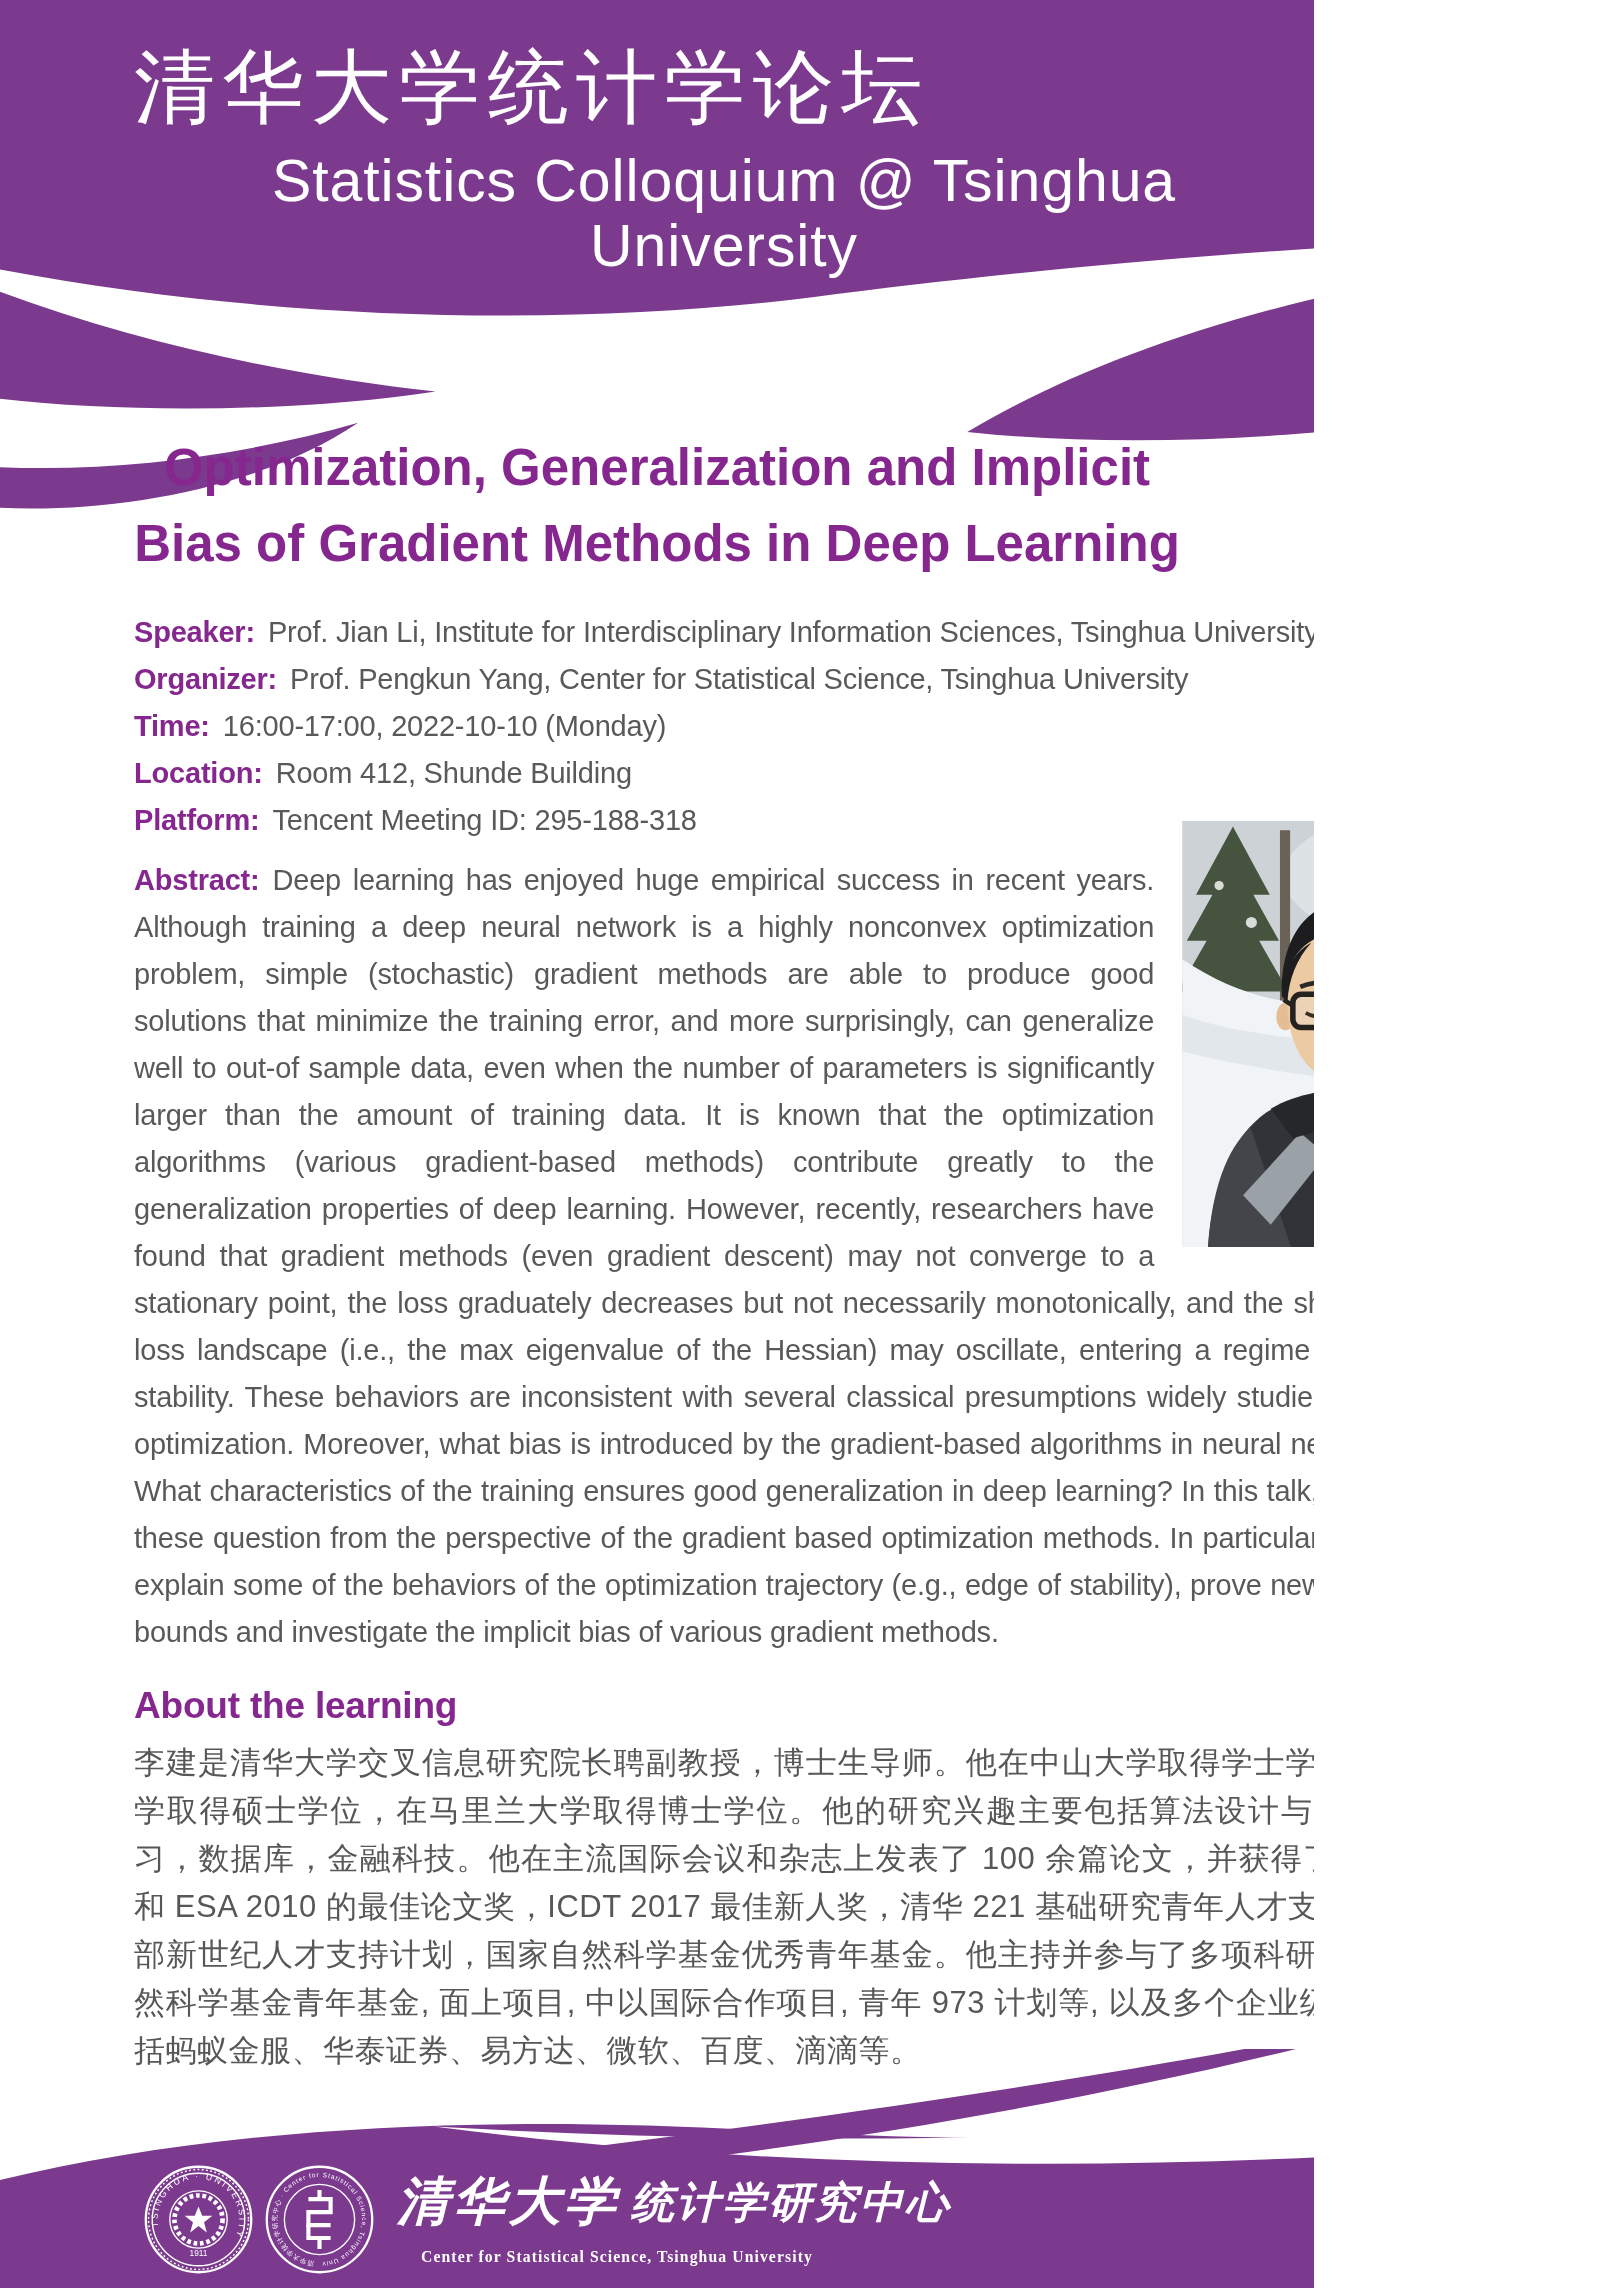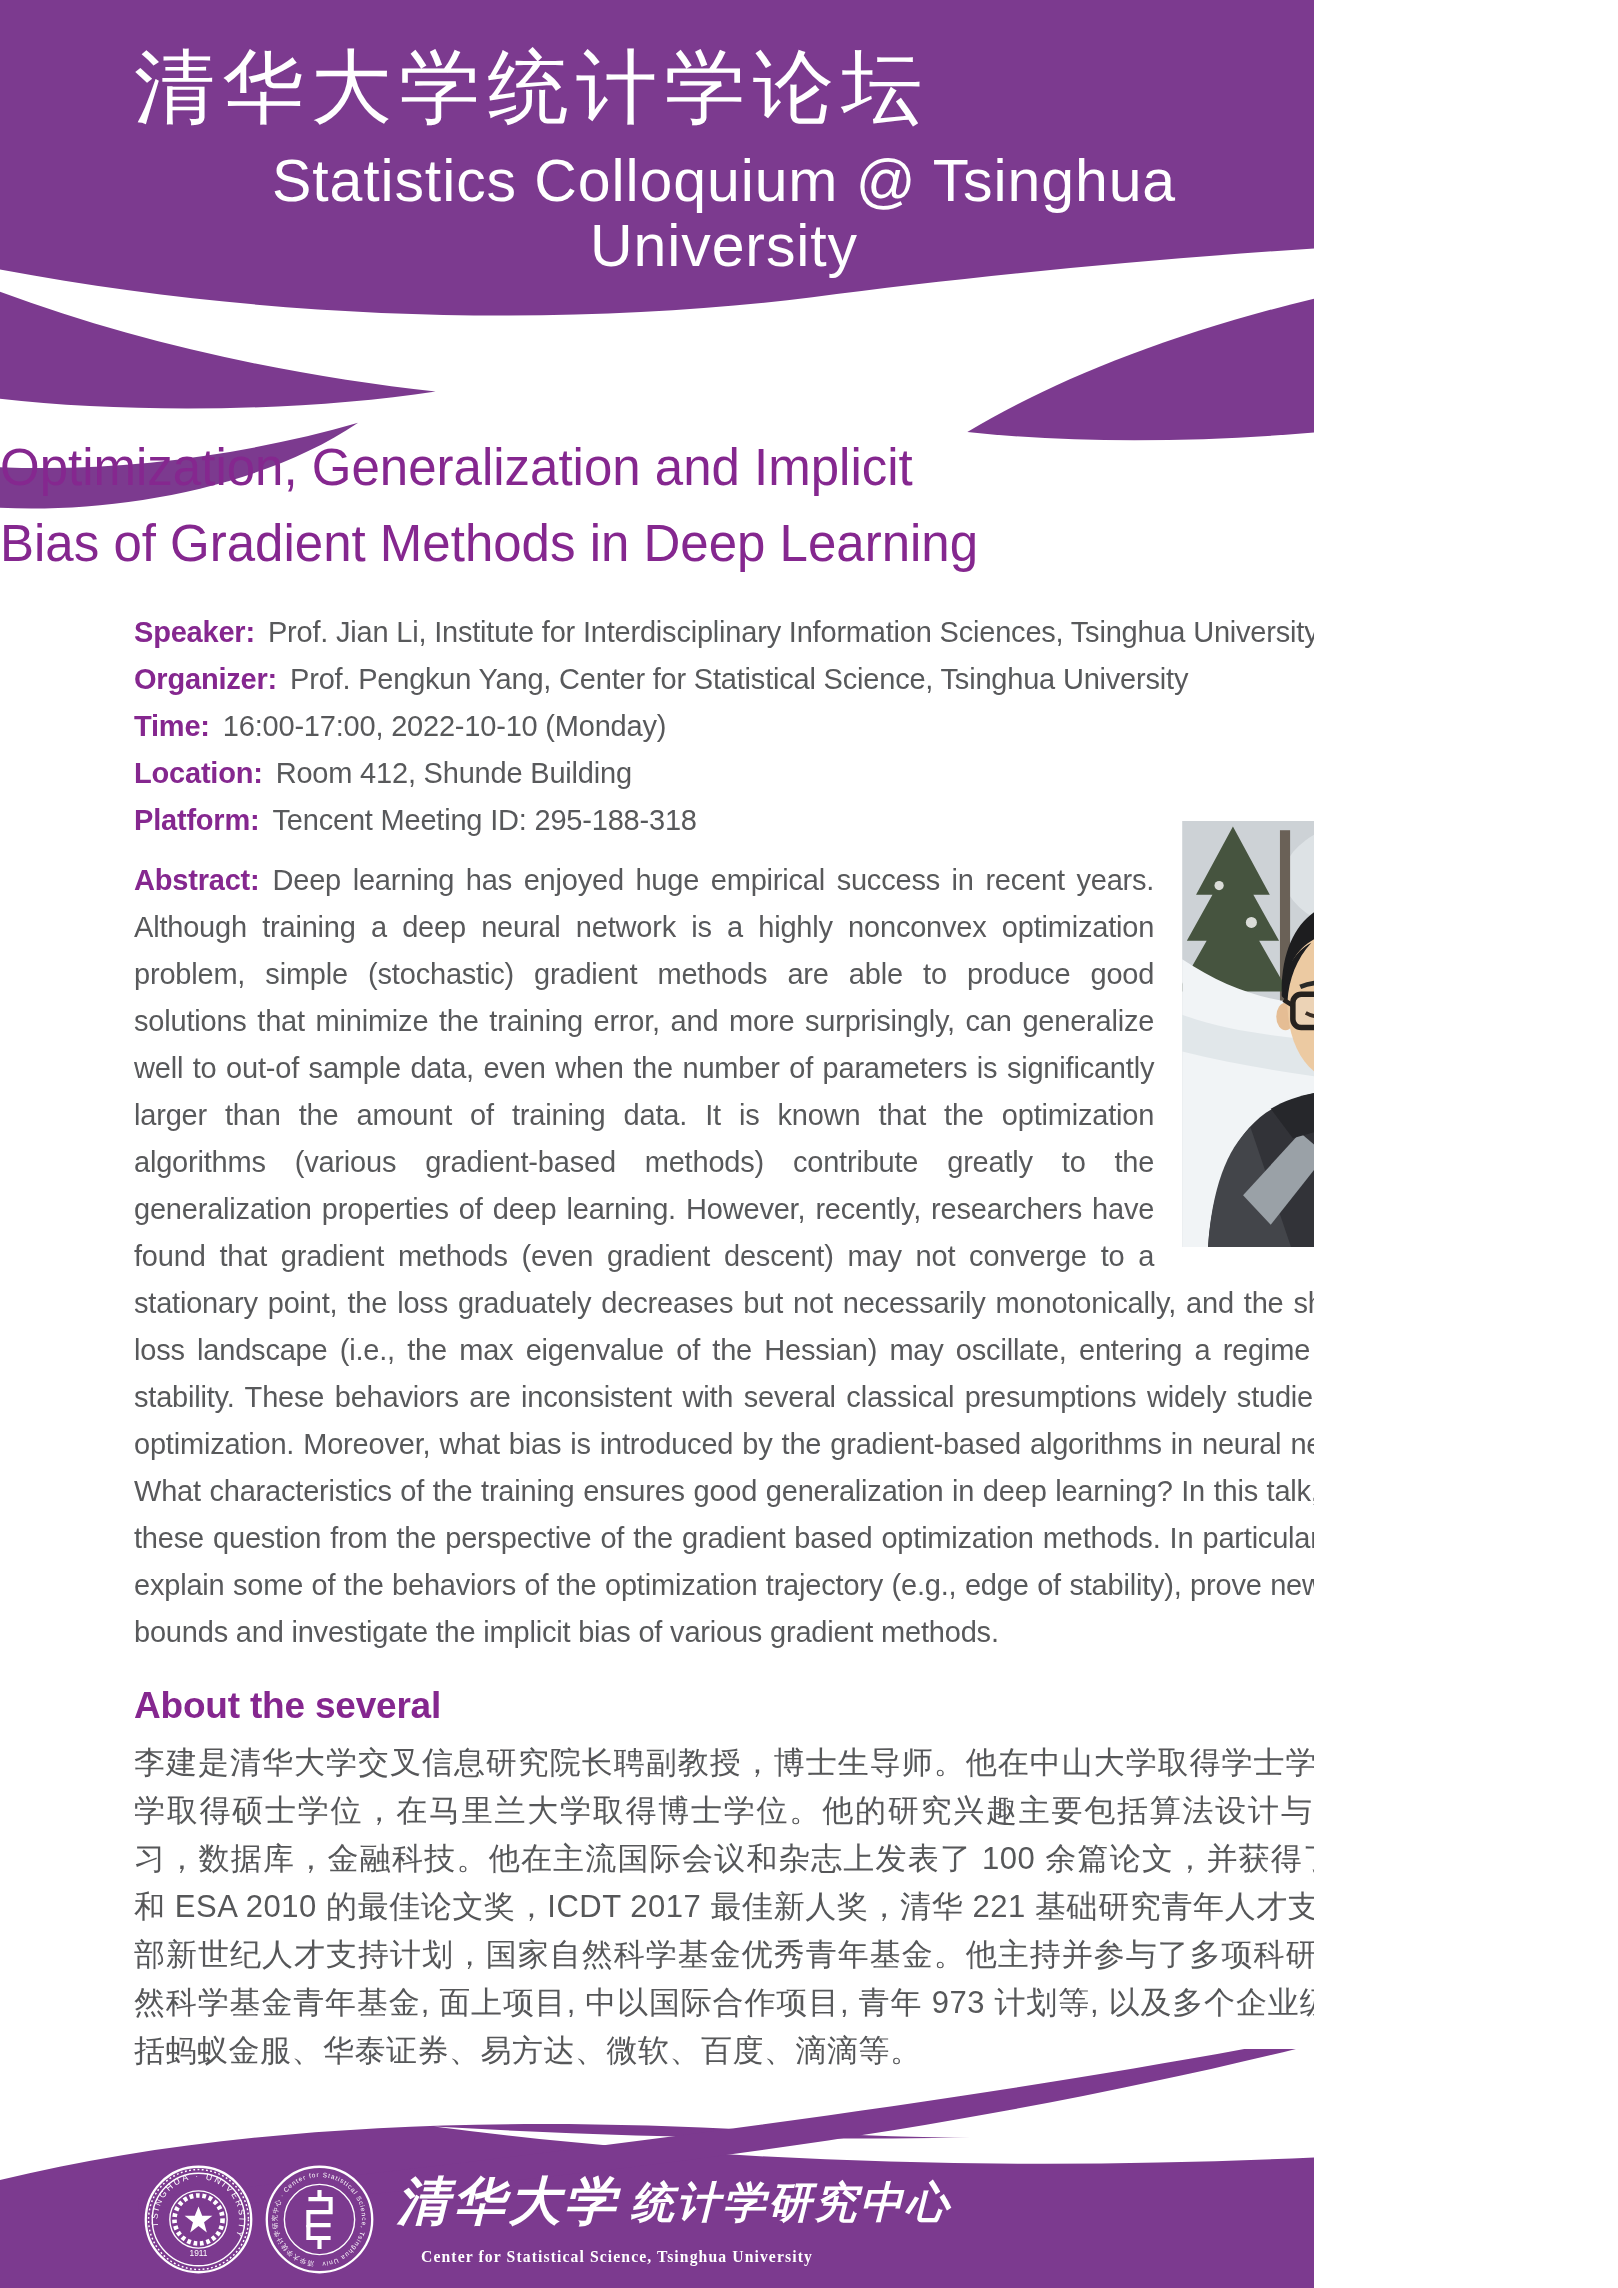--- a/index.html
+++ b/index.html
@@ -8,22 +8,22 @@
 
   
   .top-deco{position:absolute;top:0;left:0;display:block;}
 
   
   .header-text{position:absolute;left:134px;top:41px;color:#ffffff;}
   .header-zh{font-size:81px;line-height:1.15;letter-spacing:7.4px;font-weight:400;}
   .header-en{font-size:59px;line-height:1.1;letter-spacing:0.9px;font-weight:400;margin-top:14.8px;text-align:center;}
 
   
-  .talk-title{position:absolute;top:430px;left:0;width:100%;text-align:left;
-              color:#85278f;font-weight:normal;font-size:51px;line-height:76px;letter-spacing:0;}
+  .talk-title{position:absolute;top:430px;left:0;width:100%;text-align:center;
+              color:#85278f;font-weight:bold;font-size:51px;line-height:76px;letter-spacing:0;}
 
   
   .content{position:absolute;top:609px;left:134px;width:1375px;color:#58595b;
            font-size:29px;line-height:47px;letter-spacing:-0.2px;}
   .info-line{white-space:nowrap;}
   .lbl{color:#85278f;font-weight:bold;margin-right:13px;}
   .speaker-photo{float:right;width:325px;height:426px;margin:24px 1.8px 22px 28px;}
   .speaker-photo svg{display:block;width:100%;height:100%;}
   .abstract{margin:13px 0 0 0;text-align:justify;}
   .about-heading{margin:28px 0 0 0;color:#85278f;font-size:37px;line-height:44px;font-weight:bold;}
@@ -144,21 +144,21 @@
           <text x="238" y="362" font-size="12" fill="#cfd4d8" transform="rotate(-4 238 362)">Columbia</text>
         </svg>
       </span>
       <span class="lbl">Platform:</span><span>Tencent Meeting ID: 295-188-318</span>
     </div>
 
     <p class="abstract">
       <span class="lbl">Abstract:</span><span>Deep learning has enjoyed huge empirical success in recent years. Although training a deep neural network is a highly nonconvex optimization problem, simple (stochastic) gradient methods are able to produce good solutions that minimize the training error, and more surprisingly, can generalize well to out-of sample data, even when the number of parameters is significantly larger than the amount of training data. It is known that the optimization algorithms (various gradient-based methods) contribute greatly to the generalization properties of deep learning. However, recently, researchers have found that gradient methods (even gradient descent) may not converge to a stationary point, the loss graduately decreases but not necessarily monotonically, and the sharpness of the loss landscape (i.e., the max eigenvalue of the Hessian) may oscillate, entering a regime called edge of stability. These behaviors are inconsistent with several classical presumptions widely studied in the field of optimization. Moreover, what bias is introduced by the gradient-based algorithms in neural network training? What characteristics of the training ensures good generalization in deep learning? In this talk, we investigate these question from the perspective of the gradient based optimization methods. In particular, we attempt to explain some of the behaviors of the optimization trajectory (e.g., edge of stability), prove new generalization bounds and investigate the implicit bias of various gradient methods.</span>
     </p>
 
-    <h3 class="about-heading">About the several</h3>
+    <h3 class="about-heading">About the learning</h3>
 
     <p class="bio">李建是清华大学交叉信息研究院长聘副教授，博士生导师。他在中山大学取得学士学位，在复旦大学取得硕士学位，在马里兰大学取得博士学位。他的研究兴趣主要包括算法设计与分析，机器学习，数据库，金融科技。他在主流国际会议和杂志上发表了 100 余篇论文，并获得了 VLDB 2009 和 ESA 2010 的最佳论文奖，ICDT 2017 最佳新人奖，清华 221 基础研究青年人才支持计划，教育部新世纪人才支持计划，国家自然科学基金优秀青年基金。他主持并参与了多项科研项目，包括自然科学基金青年基金, 面上项目, 中以国际合作项目, 青年 973 计划等, 以及多个企业级合作项目, 包括蚂蚁金服、华泰证券、易方达、微软、百度、滴滴等。</p>
   </div>
 
   <svg class="bottom-deco" width="1619" height="240" viewBox="0 0 1754 260">
     <path fill="#7c3a8f" d="M0,142 C220,88 500,70 820,88 C1140,106 1430,98 1754,58 L1754,260 H0 Z"></path>
     <path fill="#ffffff" d="M470,84 C880,108 1290,98 1754,60 L1754,94 C1340,134 880,138 470,84 Z"></path>
     <path fill="#7c3a8f" d="M150,162 C560,120 1010,62 1348,0 L1404,0 C1070,82 640,148 150,174 Z"></path>
   </svg>
 

